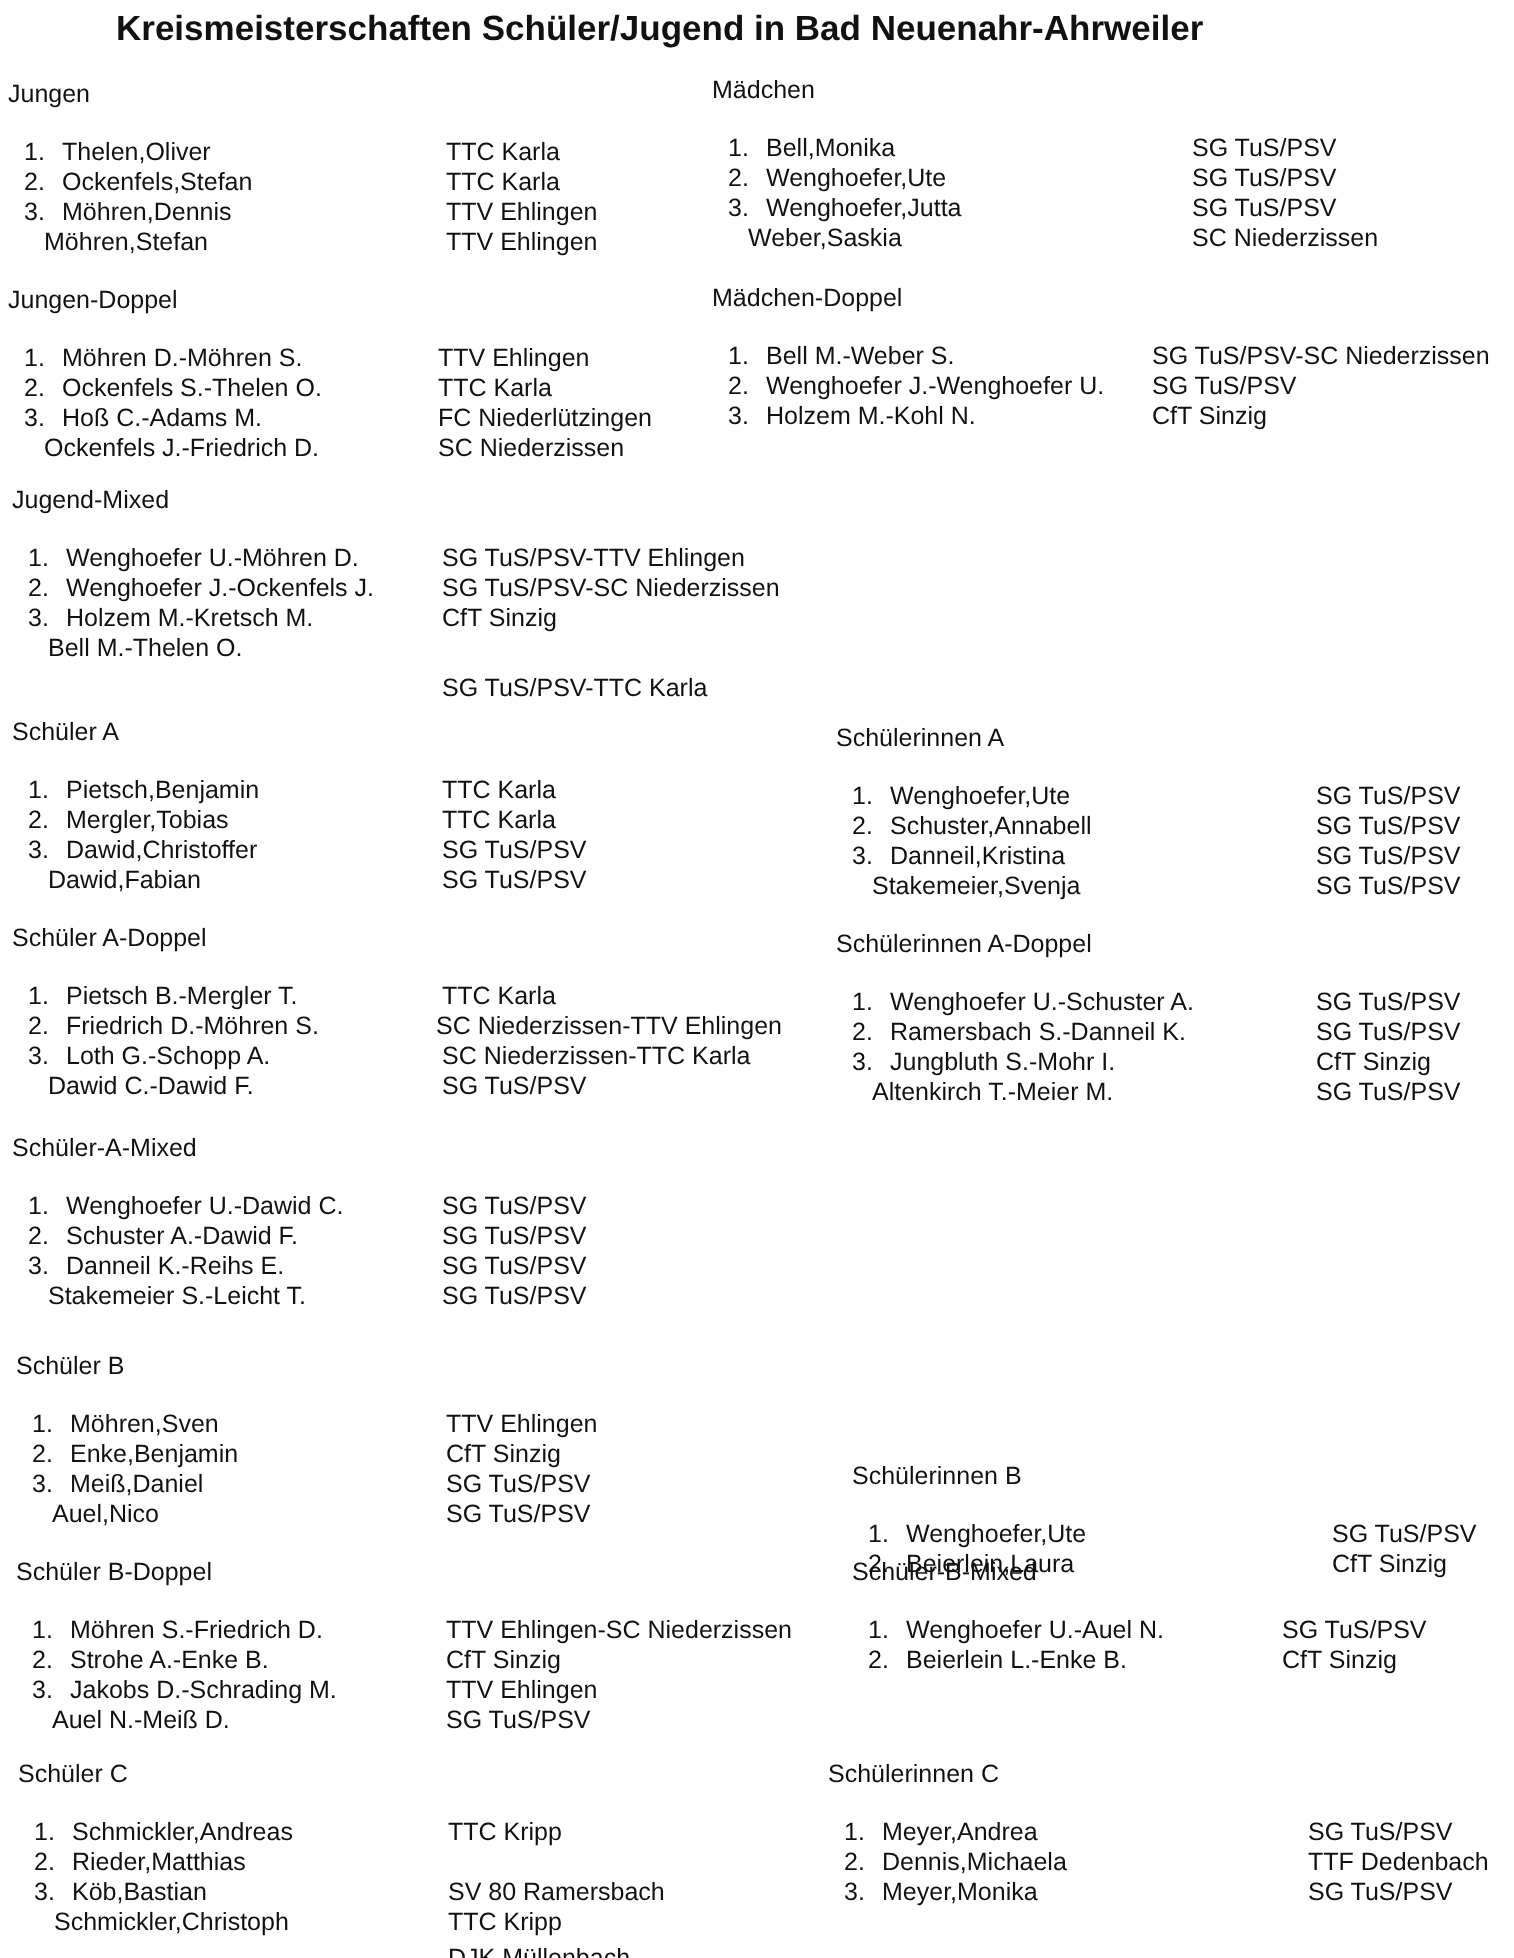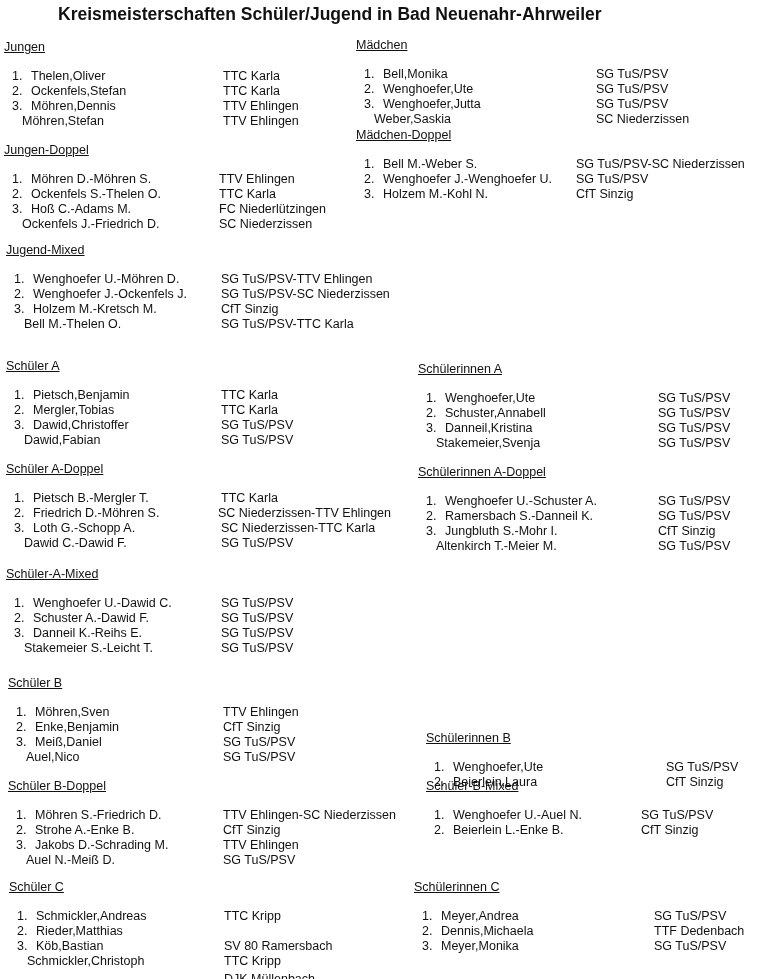--- a/index.html
+++ b/index.html
@@ -1,20 +1,20 @@
 <!DOCTYPE html>
 <html><head>
 <meta charset="utf-8">
 <style>
   html, body { margin: 0; padding: 0; background: #ffffff; }
   body { width: 757px; height: 979px; position: relative; overflow: hidden;
          font-family: "Liberation Sans", sans-serif; color: #111; }
   .title { position: absolute; left: 58px; top: 4px; font-size: 17.5px; font-weight: bold; white-space: nowrap; }
   .sec { position: absolute; font-size: 12.5px; line-height: 15px; }
-  .sec .hd { text-decoration: underline; display: block; height: 15px; white-space: nowrap; }
+  .sec .hd { display: block; height: 15px; white-space: nowrap; }
   .sec .rows { margin-top: 14px; }
   .row { position: relative; height: 15px; white-space: nowrap; }
   .row .rk { position: absolute; left: 8px; }
   .row .nm { position: absolute; left: 27px; }
   .row.unranked .nm { left: 18px; }
   .row .cl { position: absolute; }
 </style>
 </head>
 <body>
 
@@ -88,21 +88,21 @@
         <span class="nm">Hoß C.-Adams M.</span>
         <span class="cl" style="left: 215px;">FC Niederlützingen</span>
       </div>
       <div class="row unranked">
         <span class="rk"></span>
         <span class="nm">Ockenfels J.-Friedrich D.</span>
         <span class="cl" style="left: 215px;">SC Niederzissen</span>
       </div>
     </div>
   </div>
-<div class="sec" style="left:356px; top:128px;">
+<div class="sec" style="left:356px; top:142px;">
     <span class="hd">Mädchen-Doppel</span>
     <div class="rows">
       <div class="row">
         <span class="rk">1.</span>
         <span class="nm">Bell M.-Weber S.</span>
         <span class="cl" style="left: 220px;">SG TuS/PSV-SC Niederzissen</span>
       </div>
       <div class="row">
         <span class="rk">2.</span>
         <span class="nm">Wenghoefer J.-Wenghoefer U.</span>
@@ -129,21 +129,21 @@
         <span class="cl" style="left: 215px;">SG TuS/PSV-SC Niederzissen</span>
       </div>
       <div class="row">
         <span class="rk">3.</span>
         <span class="nm">Holzem M.-Kretsch M.</span>
         <span class="cl" style="left: 215px;">CfT Sinzig</span>
       </div>
       <div class="row unranked">
         <span class="rk"></span>
         <span class="nm">Bell M.-Thelen O.</span>
-        <span class="cl" style="left: 215px;">SG TuS/PSV-TTC Karla</span>
+        <span class="cl" style="left: 215px; margin-top: 20px;">SG TuS/PSV-TTC Karla</span>
       </div>
     </div>
   </div>
 <div class="sec" style="left:6px; top:359px;">
     <span class="hd">Schüler A</span>
     <div class="rows">
       <div class="row">
         <span class="rk">1.</span>
         <span class="nm">Pietsch,Benjamin</span>
         <span class="cl" style="left: 215px;">TTC Karla</span>

